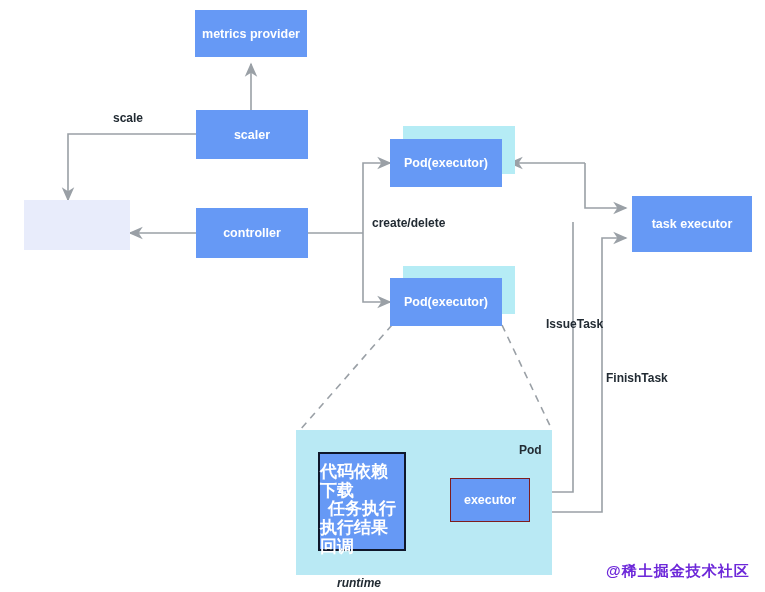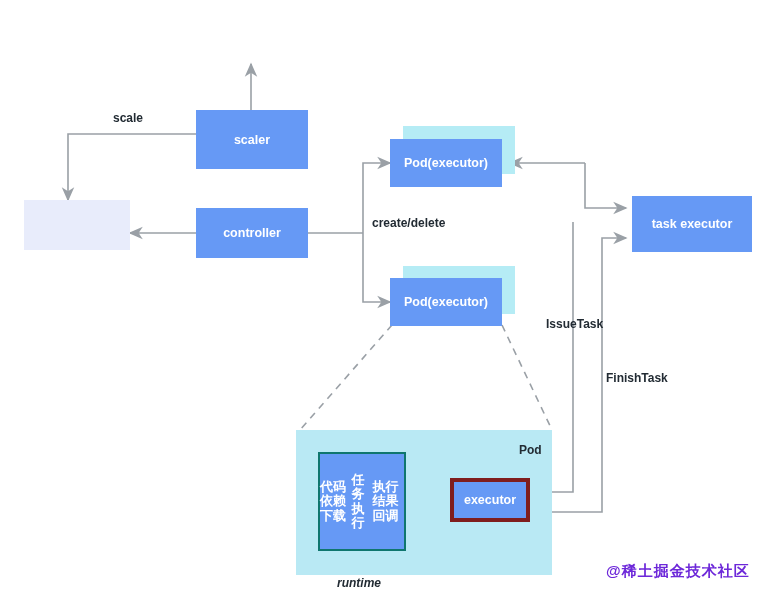--- a/index.html
+++ b/index.html
@@ -1,28 +1,28 @@
 <!DOCTYPE html>
 <html><head>
 <meta charset="utf-8">
 <style>
   html,body{margin:0;padding:0;background:#ffffff;}
   body{font-family:"Liberation Sans","DejaVu Sans",sans-serif;}
   #canvas{position:relative;width:765px;height:592px;background:#ffffff;overflow:hidden;}
   .node{position:absolute;box-sizing:border-box;display:flex;align-items:center;justify-content:center;text-align:center;}
   .blue{background:#6699f5;color:#ffffff;font-weight:bold;font-size:12.5px;border:1px solid #6699f5;}
-  .blue-navy{background:#6699f5;color:#ffffff;font-weight:bold;font-size:12.5px;border:4px solid #7f1d1d;}
+  .blue-navy{background:#6699f5;color:#ffffff;font-weight:bold;font-size:12.5px;border:1px solid #7f1d1d;}
   .cyan{background:#b5e9f0;color:#2b3a44;font-weight:bold;font-size:12.5px;border:1px solid #b5e9f0;}
   .shadow-lav{position:absolute;background:#e8ecfb;}
   .shadow-cyan{position:absolute;background:#b5ecf5;}
   .podwrap{position:absolute;background:#b9e9f4;}
   .lbl{position:absolute;color:#222b33;font-weight:bold;font-size:12px;white-space:nowrap;}
-  .runtime-list{position:absolute;box-sizing:border-box;background:#6699f5;border:2px solid #0f766e;
-    display:flex;flex-direction:row;justify-content:space-around;align-items:center;
-    color:#ffffff;font-weight:bold;font-size:13px;}
+  .runtime-list{position:absolute;box-sizing:border-box;background:#6699f5;border:2px solid #0f172a;
+    display:flex;flex-direction:column;justify-content:space-around;align-items:center;
+    color:#ffffff;font-weight:bold;font-size:17px;}
   .runtime-list span{display:block;line-height:1.1;}
   .wm{position:absolute;color:#6d28d9;font-size:15px;font-weight:bold;letter-spacing:1px;white-space:nowrap;}
   svg.edges{position:absolute;left:0;top:0;width:765px;height:592px;pointer-events:none;}
 </style>
 </head>
 <body>
 
 <div id="canvas">
 
   <svg class="edges" viewBox="0 0 765 592">
@@ -52,22 +52,23 @@
 
       <path d="M452,492 L417,492 L417,464 L408,464" marker-end="url(#ar)"></path>
 
       <path d="M408,531 L427,531 L427,500 L450,500" marker-end="url(#ar)"></path>
 
       <path stroke-dasharray="7,6" d="M392,325 L300,430"></path>
       <path stroke-dasharray="7,6" d="M502,325 L552,430"></path>
     </g>
   </svg>
 
+  <div class="node blue" style="left:195px;top:10px;width:112px;height:47px;">metrics provider</div>
 
-  <div class="node blue" style="left:196px;top:110px;width:112px;height:59px;">scaler</div>
+  <div class="node blue" style="left:196px;top:110px;width:112px;height:49px;">scaler</div>
 
   <div class="shadow-lav" style="left:24px;top:200px;width:106px;height:50px;"></div>
 
   <div class="node blue" style="left:196px;top:208px;width:112px;height:50px;">controller</div>
 
   <div class="shadow-cyan" style="left:403px;top:126px;width:112px;height:48px;"></div>
   <div class="node blue" style="left:390px;top:139px;width:112px;height:48px;">Pod(executor)</div>
 
   <div class="shadow-cyan" style="left:403px;top:266px;width:112px;height:48px;"></div>
   <div class="node blue" style="left:390px;top:278px;width:112px;height:48px;">Pod(executor)</div>

